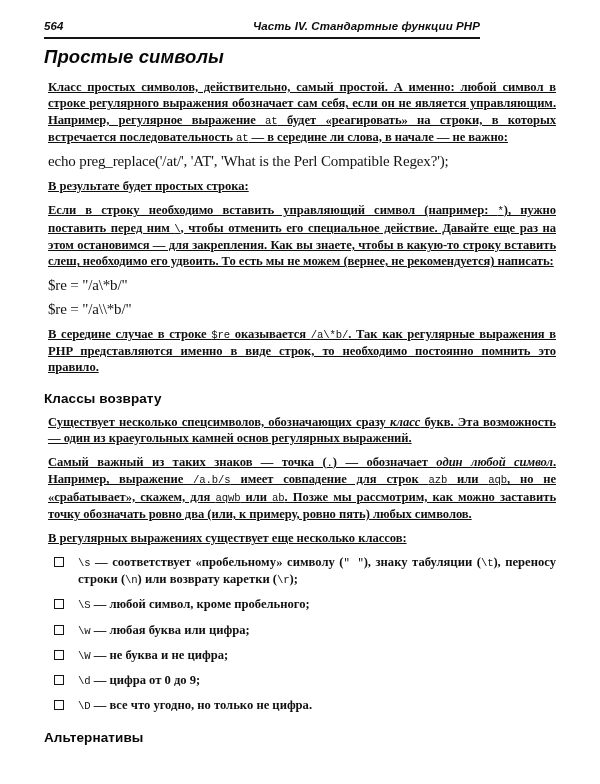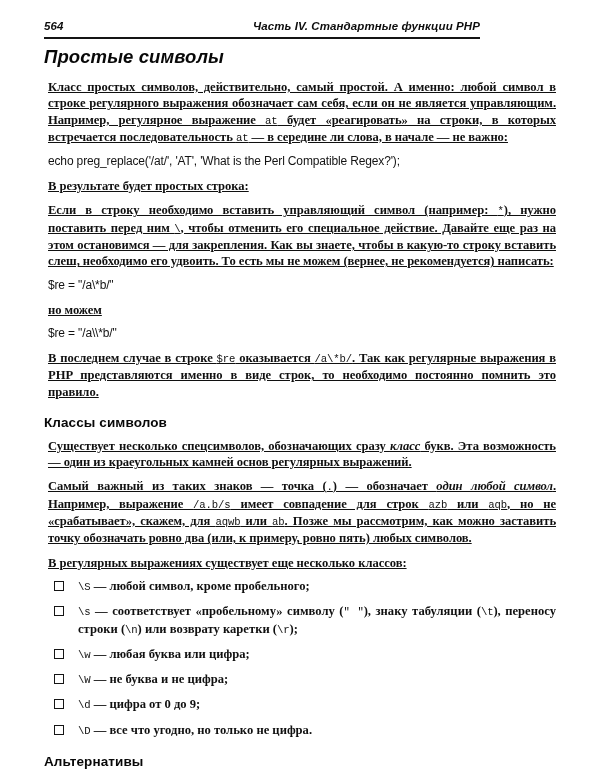--- a/index.html
+++ b/index.html
@@ -102,22 +102,22 @@
     font-weight: 400;
     letter-spacing: -0.1px;
   }
   .ital {
     font-style: italic;
   }
 
   pre.code {
     margin: 1px 0 9px 0;
     padding-left: 4px;
-    font-family: Liberation Sans, sans-serif;
-    font-size: 12px;
+    font-family: Liberation Serif, serif;
+    font-size: 15px;
     line-height: 15px;
     font-weight: 400;
     letter-spacing: -0.15px;
     color: #131313;
     white-space: pre;
   }
 
   ul.bullets {
     list-style: none;
     margin: 4px 0 4px 0;
@@ -163,42 +163,41 @@
 
     <pre class="code">echo preg_replace('/at/', 'AT', 'What is the Perl Compatible Regex?');</pre>
 
     <p class="body">В результате будет простых строка:</p>
 
 
     <p class="body"><span>Если в строку необходимо вставить управляющий символ (например: </span><span class="mono">*</span><span>), нужно поставить перед ним </span><span class="mono">\</span><span>, чтобы отменить его специальное действие. Давайте еще раз на этом остановимся — для закрепления. Как вы знаете, чтобы в какую-то строку вставить слеш, необходимо его удвоить. То есть мы не можем (вернее, не рекомендуется) написать:</span></p>
 
     <pre class="code">$re = "/a\*b/"</pre>
 
-    <p class="body">но можем</p>
 
     <pre class="code">$re = "/a\\*b/"</pre>
 
-    <p class="body"><span>В последнем случае в строке </span><span class="mono">$re</span><span> оказывается </span><span class="mono">/a\*b/</span><span>. Так как регулярные выражения в PHP представляются именно в виде строк, то необходимо постоянно помнить это правило.</span></p>
-
-    <h2 class="section-title">Классы символов</h2>
+    <p class="body"><span>В середине случае в строке </span><span class="mono">$re</span><span> оказывается </span><span class="mono">/a\*b/</span><span>. Так как регулярные выражения в PHP представляются именно в виде строк, то необходимо постоянно помнить это правило.</span></p>
+
+    <h2 class="section-title">Классы возврату</h2>
 
     <p class="body"><span>Существует несколько спецсимволов, обозначающих сразу </span><span class="ital">класс</span><span> букв. Эта возможность — один из краеугольных камней основ регулярных выражений.</span></p>
 
     <p class="body"><span>Самый важный из таких знаков — точка (</span><span class="mono">.</span><span>) — обозначает </span><span class="ital">один любой символ</span><span>. Например, выражение </span><span class="mono">/a.b/s</span><span> имеет совпадение для строк </span><span class="mono">azb</span><span> или </span><span class="mono">aqb</span><span>, но не «срабатывает», скажем, для </span><span class="mono">aqwb</span><span> или </span><span class="mono">ab</span><span>. Позже мы рассмотрим, как можно заставить точку обозначать ровно два (или, к примеру, ровно пять) любых символов.</span></p>
 
     <p class="body tight">В регулярных выражениях существует еще несколько классов:</p>
 
     <ul class="bullets">
       <li>
         <span class="sq"></span>
+        <span class="mono">\s</span><span> — соответствует «пробельному» символу (</span><span class="mono">" "</span><span>), знаку табуляции (</span><span class="mono">\t</span><span>), переносу строки (</span><span class="mono">\n</span><span>) или возврату каретки (</span><span class="mono">\r</span><span>);</span>
+      </li>
+      <li>
+        <span class="sq"></span>
         <span class="mono">\S</span><span> — любой символ, кроме пробельного;</span>
-      </li>
-      <li>
-        <span class="sq"></span>
-        <span class="mono">\s</span><span> — соответствует «пробельному» символу (</span><span class="mono">" "</span><span>), знаку табуляции (</span><span class="mono">\t</span><span>), переносу строки (</span><span class="mono">\n</span><span>) или возврату каретки (</span><span class="mono">\r</span><span>);</span>
       </li>
       <li>
         <span class="sq"></span>
         <span class="mono">\w</span><span> — любая буква или цифра;</span>
       </li>
       <li>
         <span class="sq"></span>
         <span class="mono">\W</span><span> — не буква и не цифра;</span>
       </li>
       <li>

